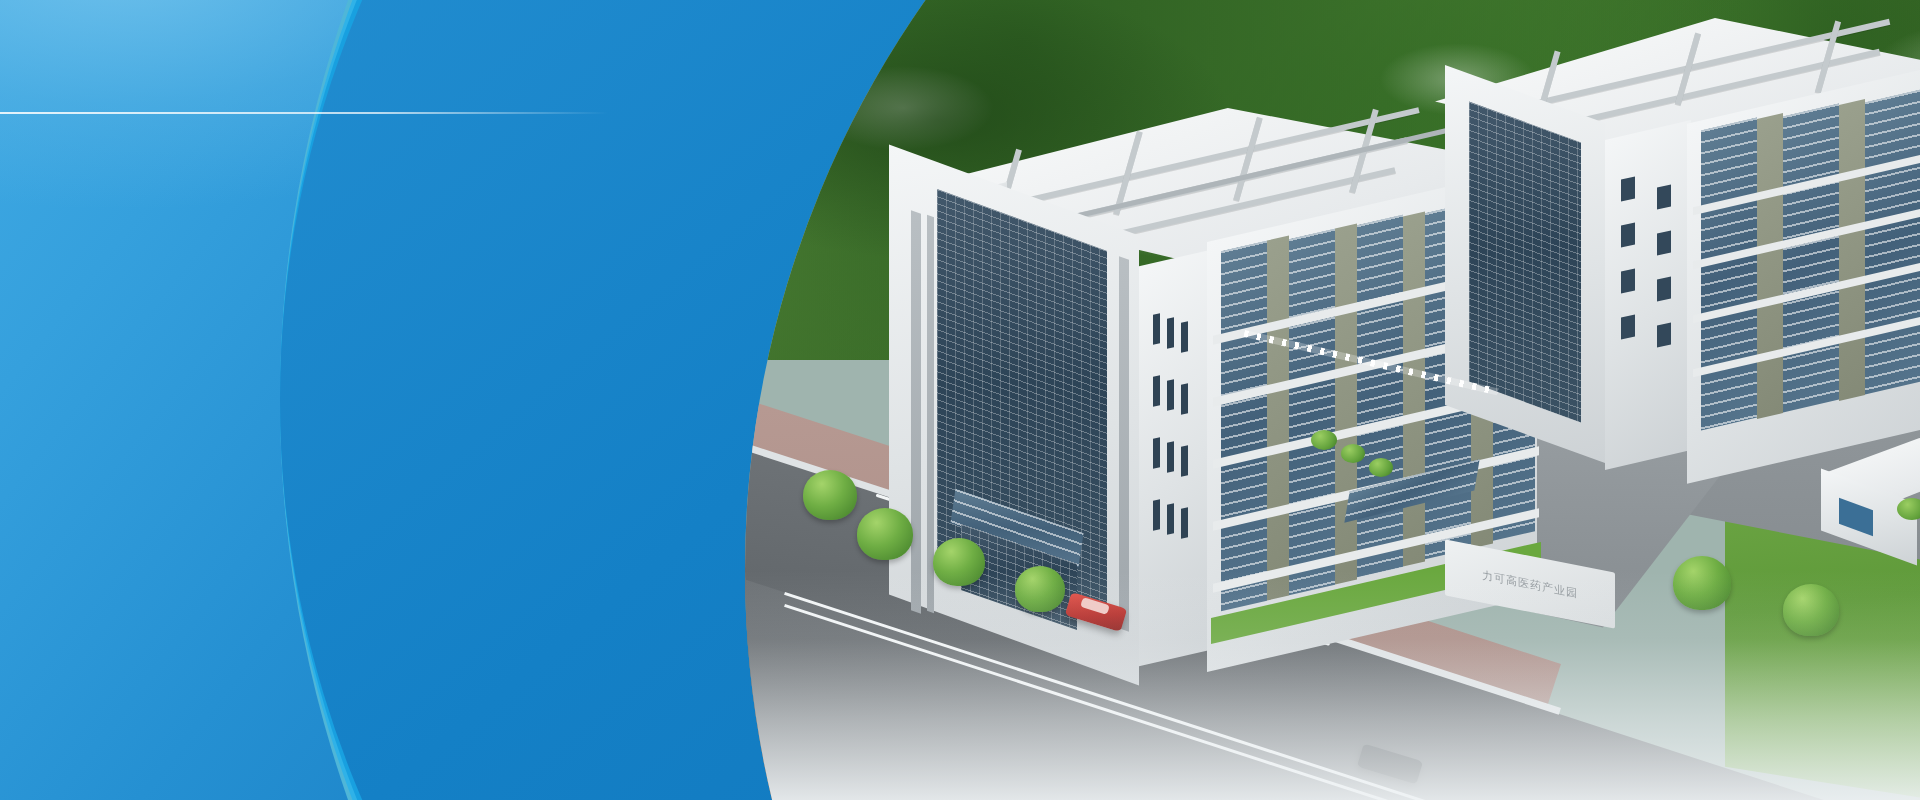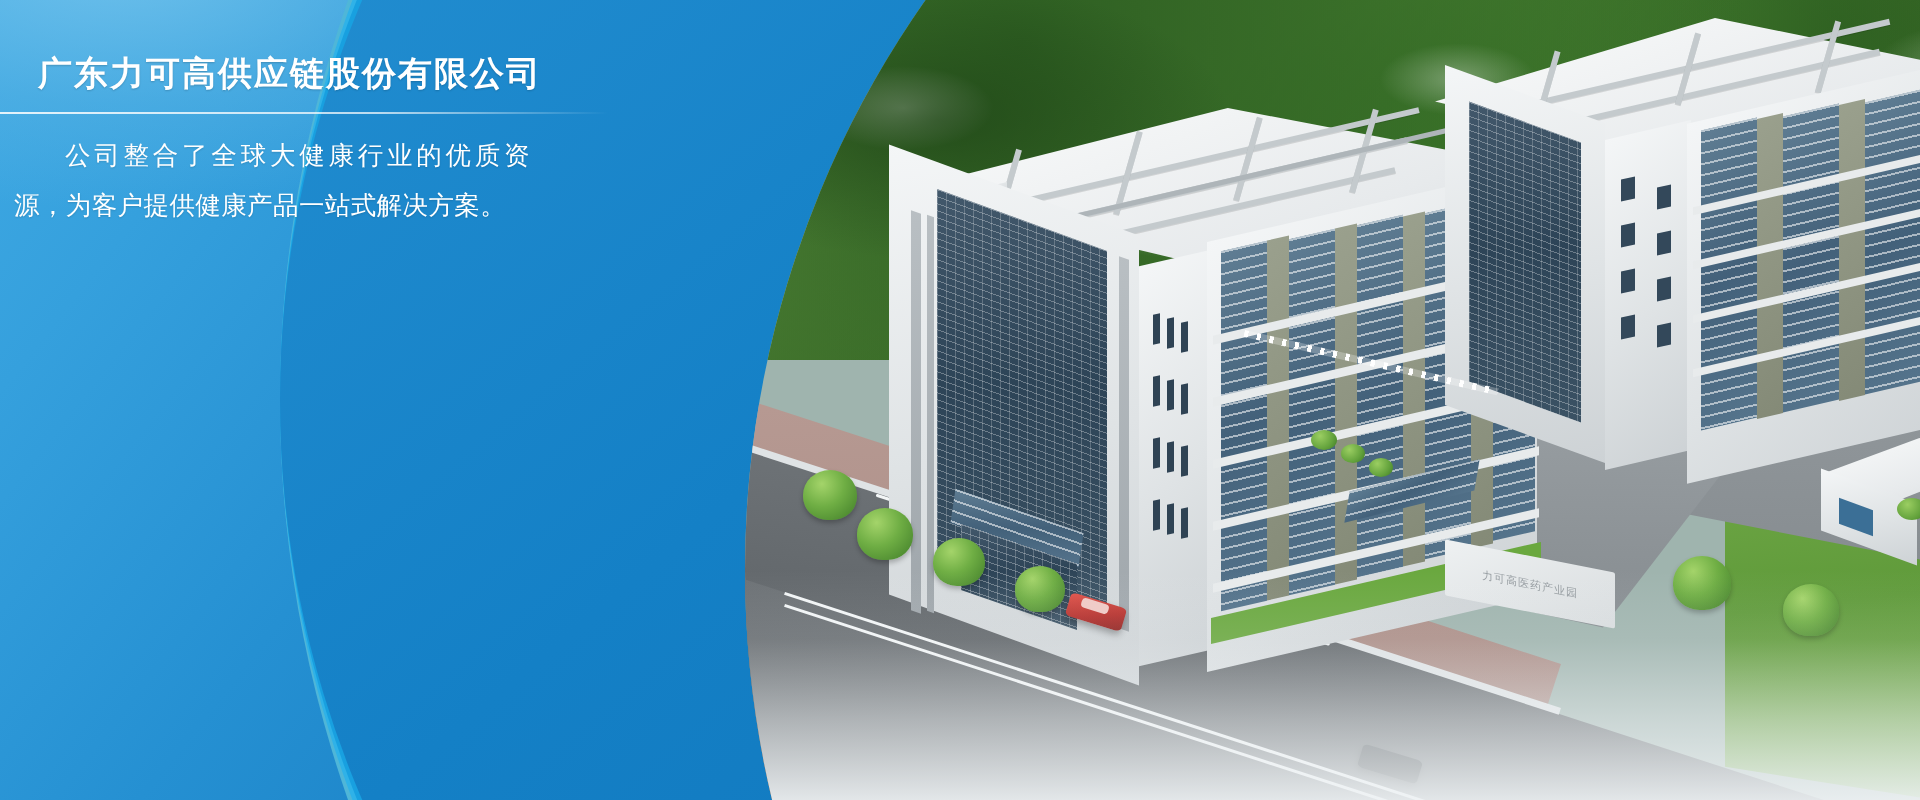--- a/index.html
+++ b/index.html
@@ -390,20 +390,18 @@
       <div class="ph shrub" style="left:596px; top:444px; width:24px; height:19px;"></div>
       <div class="ph shrub" style="left:624px; top:458px; width:24px; height:19px;"></div>
       <div class="ph shrub" style="left:1152px; top:498px; width:30px; height:22px;"></div>
 
       <div class="ph haze"></div>
 
     </div>
   </div>
 
   <div class="panel">
-    <div class="title">广东力可高供应链股份有限公司</div>
     <div class="rule"></div>
     <div class="body">
-      <p>公司整合了全球大健康行业的优质资源，为客户提供健康产品一站式解决方案。</p>
     </div>
   </div>
 
 </div>
 
 </body></html>

